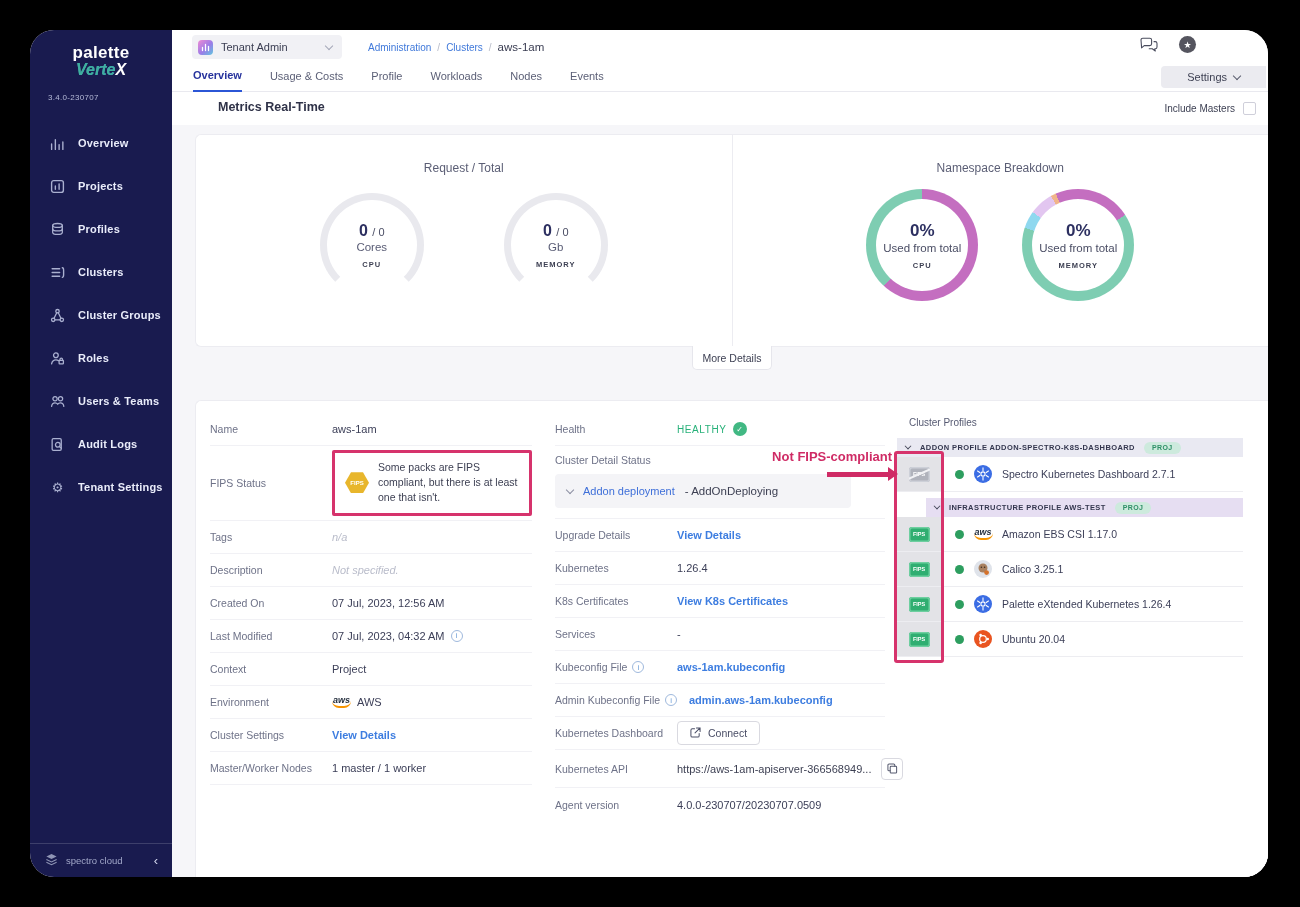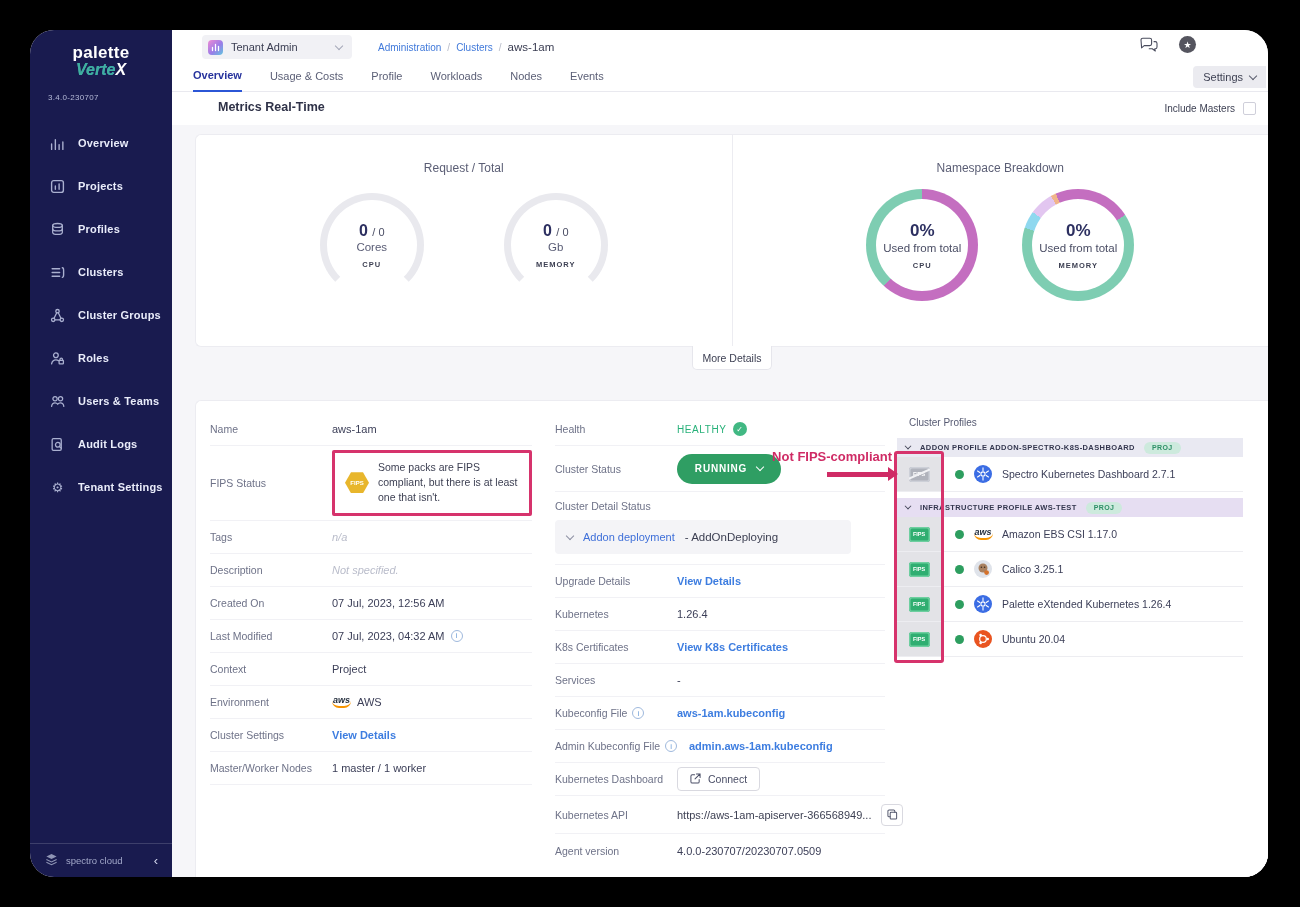--- a/index.html
+++ b/index.html
@@ -18,37 +18,37 @@
   .nav { margin-top:20px; display:flex; flex-direction:column; }
   .nav-item { height:43px; display:flex; align-items:center; gap:13px; padding-left:20px; cursor:pointer; }
   .nav-item .nicon { width:15px; height:15px; display:flex; align-items:center; justify-content:center; color:#aab0d0; font-size:13px; }
   .nav-item .nlabel { font-size:11px; font-weight:600; color:#e9ecfa; letter-spacing:.2px; }
   .side-footer { position:absolute; left:0; right:0; bottom:0; height:34px; border-top:1px solid rgba(255,255,255,.16); display:flex; align-items:center; padding:0 14px; gap:7px; }
   .side-footer .brand { font-size:9.5px; color:#a2a8c9; }
   .side-footer .collapse { margin-left:auto; color:#d4d8ee; font-size:13px; cursor:pointer; }
 
   
   .main { position:relative; flex:1; background:#fff; }
-  .hdr { position:absolute; left:10px; right:0; top:0; height:34px; display:flex; align-items:center; }
+  .hdr { position:absolute; left:0; right:0; top:0; height:34px; display:flex; align-items:center; }
   .scope { margin-left:20px; height:24px; background:#f1f1f5; border-radius:4px; display:flex; align-items:center; gap:8px; padding:0 10px 0 6px; cursor:pointer; min-width:150px; }
   .scope-icon { width:15px; height:15px; border-radius:4px; background:linear-gradient(135deg,#ef8bd4,#9b7ce8 55%,#5fc6df); display:flex; align-items:center; justify-content:center; }
   .scope-label { font-size:11px; color:#3a3d52; }
   .scope .chev { color:#a4a7b8; margin-left:auto; }
   .crumbs { margin-left:26px; display:flex; align-items:center; gap:6px; }
   .crumb-link { font-size:10px; color:#4079da; cursor:pointer; }
   .crumb-sep { font-size:10px; color:#b9bcc9; }
   .crumb-cur { font-size:11.5px; color:#3a3d52; }
   .hdr-icons { position:absolute; right:72px; top:6px; display:flex; align-items:center; gap:20px; }
   .icon-btn { cursor:pointer; display:flex; align-items:center; justify-content:center; }
   .star-circle { width:17px; height:17px; border-radius:50%; background:#55555f; color:#fff; font-size:9px; display:flex; align-items:center; justify-content:center; }
 
   .tabsrow { position:absolute; left:0; right:0; top:34px; height:28px; border-bottom:1px solid #e9e9ef; display:flex; align-items:flex-end; gap:28px; padding-left:21px; background:#fff; }
   .tab { font-size:11px; color:#5b5f76; padding-bottom:9px; cursor:pointer; }
   .tab.active { color:#27339d; font-weight:bold; border-bottom:2px solid #2b56d6; margin-bottom:-1px; }
-  .settings-btn { position:absolute; right:2px; top:36px; height:22px; background:#ebebf0; border-radius:4px 0 0 4px; display:flex; align-items:center; gap:7px; padding:0 10px; font-size:11px; color:#3f4254; cursor:pointer; }
+  .settings-btn { position:absolute; right:2px; top:36px; height:22px; background:#ebebf0; border-radius:4px 0 0 4px; display:flex; align-items:center; gap:7px; padding:0 26px; font-size:11px; color:#3f4254; cursor:pointer; }
   .settings-btn .chev { color:#5a5d6e; }
 
   .content { position:absolute; left:0; right:0; top:63px; bottom:0; background:#f6f6f9; }
   .metrics-head { position:absolute; left:46px; top:7px; font-size:12.5px; font-weight:bold; color:#2f3248; background:transparent; }
   .inc-masters { position:absolute; right:12px; top:9px; display:flex; align-items:center; gap:8px; }
   .inc-masters .lbl { font-size:10px; color:#3c3f52; }
   .checkbox { width:13px; height:13px; border:1px solid #cfcfda; border-radius:2px; background:#fff; cursor:pointer; }
   .whiteband { position:absolute; left:0; right:0; top:0; height:32px; background:#fff; }
 
   .card1 { position:absolute; left:23px; right:0; top:41px; height:213px; background:#fff; border:1px solid #ececf1; border-right:none; border-radius:6px 0 0 6px; display:flex; }
@@ -99,21 +99,21 @@
   .status-box .chev { color:#8c8fa2; }
   .status-link { font-size:11px; font-weight:normal; color:#3e6fd9; cursor:pointer; }
   .status-rest { font-size:11.5px; color:#3c3f52; }
   .connect-btn { height:24px; border:1px solid #d9d9e0; border-radius:4px; background:#fff; display:inline-flex; align-items:center; gap:7px; padding:0 12px; font-size:10.5px; color:#4a4e66; cursor:pointer; }
   .copy-btn { width:22px; height:22px; border:1px solid #d9d9e0; border-radius:4px; background:#fff; display:inline-flex; align-items:center; justify-content:center; cursor:pointer; margin-left:4px; flex:0 0 auto; }
   .api-val { font-size:11px; color:#3c3f52; white-space:nowrap; }
 
   .profiles-title { font-size:10px; color:#565a72; margin:4px 0 10px 12px; }
   .pgroup-header { height:19px; display:flex; align-items:center; gap:9px; padding:0 8px; }
   .pgroup-header.addon { background:#e9e9f2; }
-  .pgroup-header.infra { background:#e6def2; }
+  .pgroup-header.infra { background:#e6def2;margin-left:29px; }
   .pgroup-header .chev { color:#3f4254; transform:rotate(45deg) scale(.8); }
   .pgroup-title { font-size:7.5px; font-weight:bold; color:#33364e; letter-spacing:.4px; }
   .proj-badge { background:#cdeadd; color:#2e8f67; font-size:7px; font-weight:bold; border-radius:8px; padding:2.5px 8px; letter-spacing:.4px; }
   .pack-row { height:35px; display:flex; align-items:center; background:#fff; border-bottom:1px solid #ededf1; }
   .fips-cell { width:44px; align-self:stretch; background:#e3e3e7; display:flex; align-items:center; justify-content:center; flex:0 0 44px; }
   .fips-badge { width:21px; height:15px; border-radius:3px; display:flex; align-items:center; justify-content:center; font-size:5.5px; font-weight:bold; color:#fff; }
   .fips-badge.yes { background:#2fae71; box-shadow:inset 0 0 0 1.5px #6ecfa0; }
   .fips-badge.no { background:#b0b3bc; box-shadow:inset 0 0 0 1.5px #cdd0d8; position:relative; overflow:hidden; }
   .fips-badge.no::after { content:""; position:absolute; left:-2px; right:-2px; top:6px; height:2px; background:#f1f2f5; transform:rotate(-24deg); }
   .pack-dot { width:9px; height:9px; border-radius:50%; background:#2d9e5f; margin:0 10px 0 14px; flex:0 0 auto; }
@@ -385,29 +385,20 @@
           </div>
 
           <div class="col col-mid">
             <div class="drow">
               <span class="dlabel">Health</span>
               <span class="dval">
                   <span class="healthy">HEALTHY</span>
                   <span class="check-circle">✓</span>
                 </span>
             </div>
-            <div class="drow" style="min-height:46px;">
-              <span class="dlabel">Cluster Status</span>
-              <span class="dval">
-                <span class="running-pill">
-                  <span>RUNNING</span>
-                  <span class="chev"></span>
-                </span>
-              </span>
-            </div>
             <div class="detail-block">
               <span class="dlabel">Cluster Detail Status</span>
               <span class="status-box">
                 <span class="chev"></span>
                 <span class="status-link">Addon deployment</span>
                 <span class="status-rest"><span>-</span> <span>AddOnDeploying</span></span>
               </span>
             </div>
             <div class="drow">
               <span class="dlabel">Upgrade Details</span>

